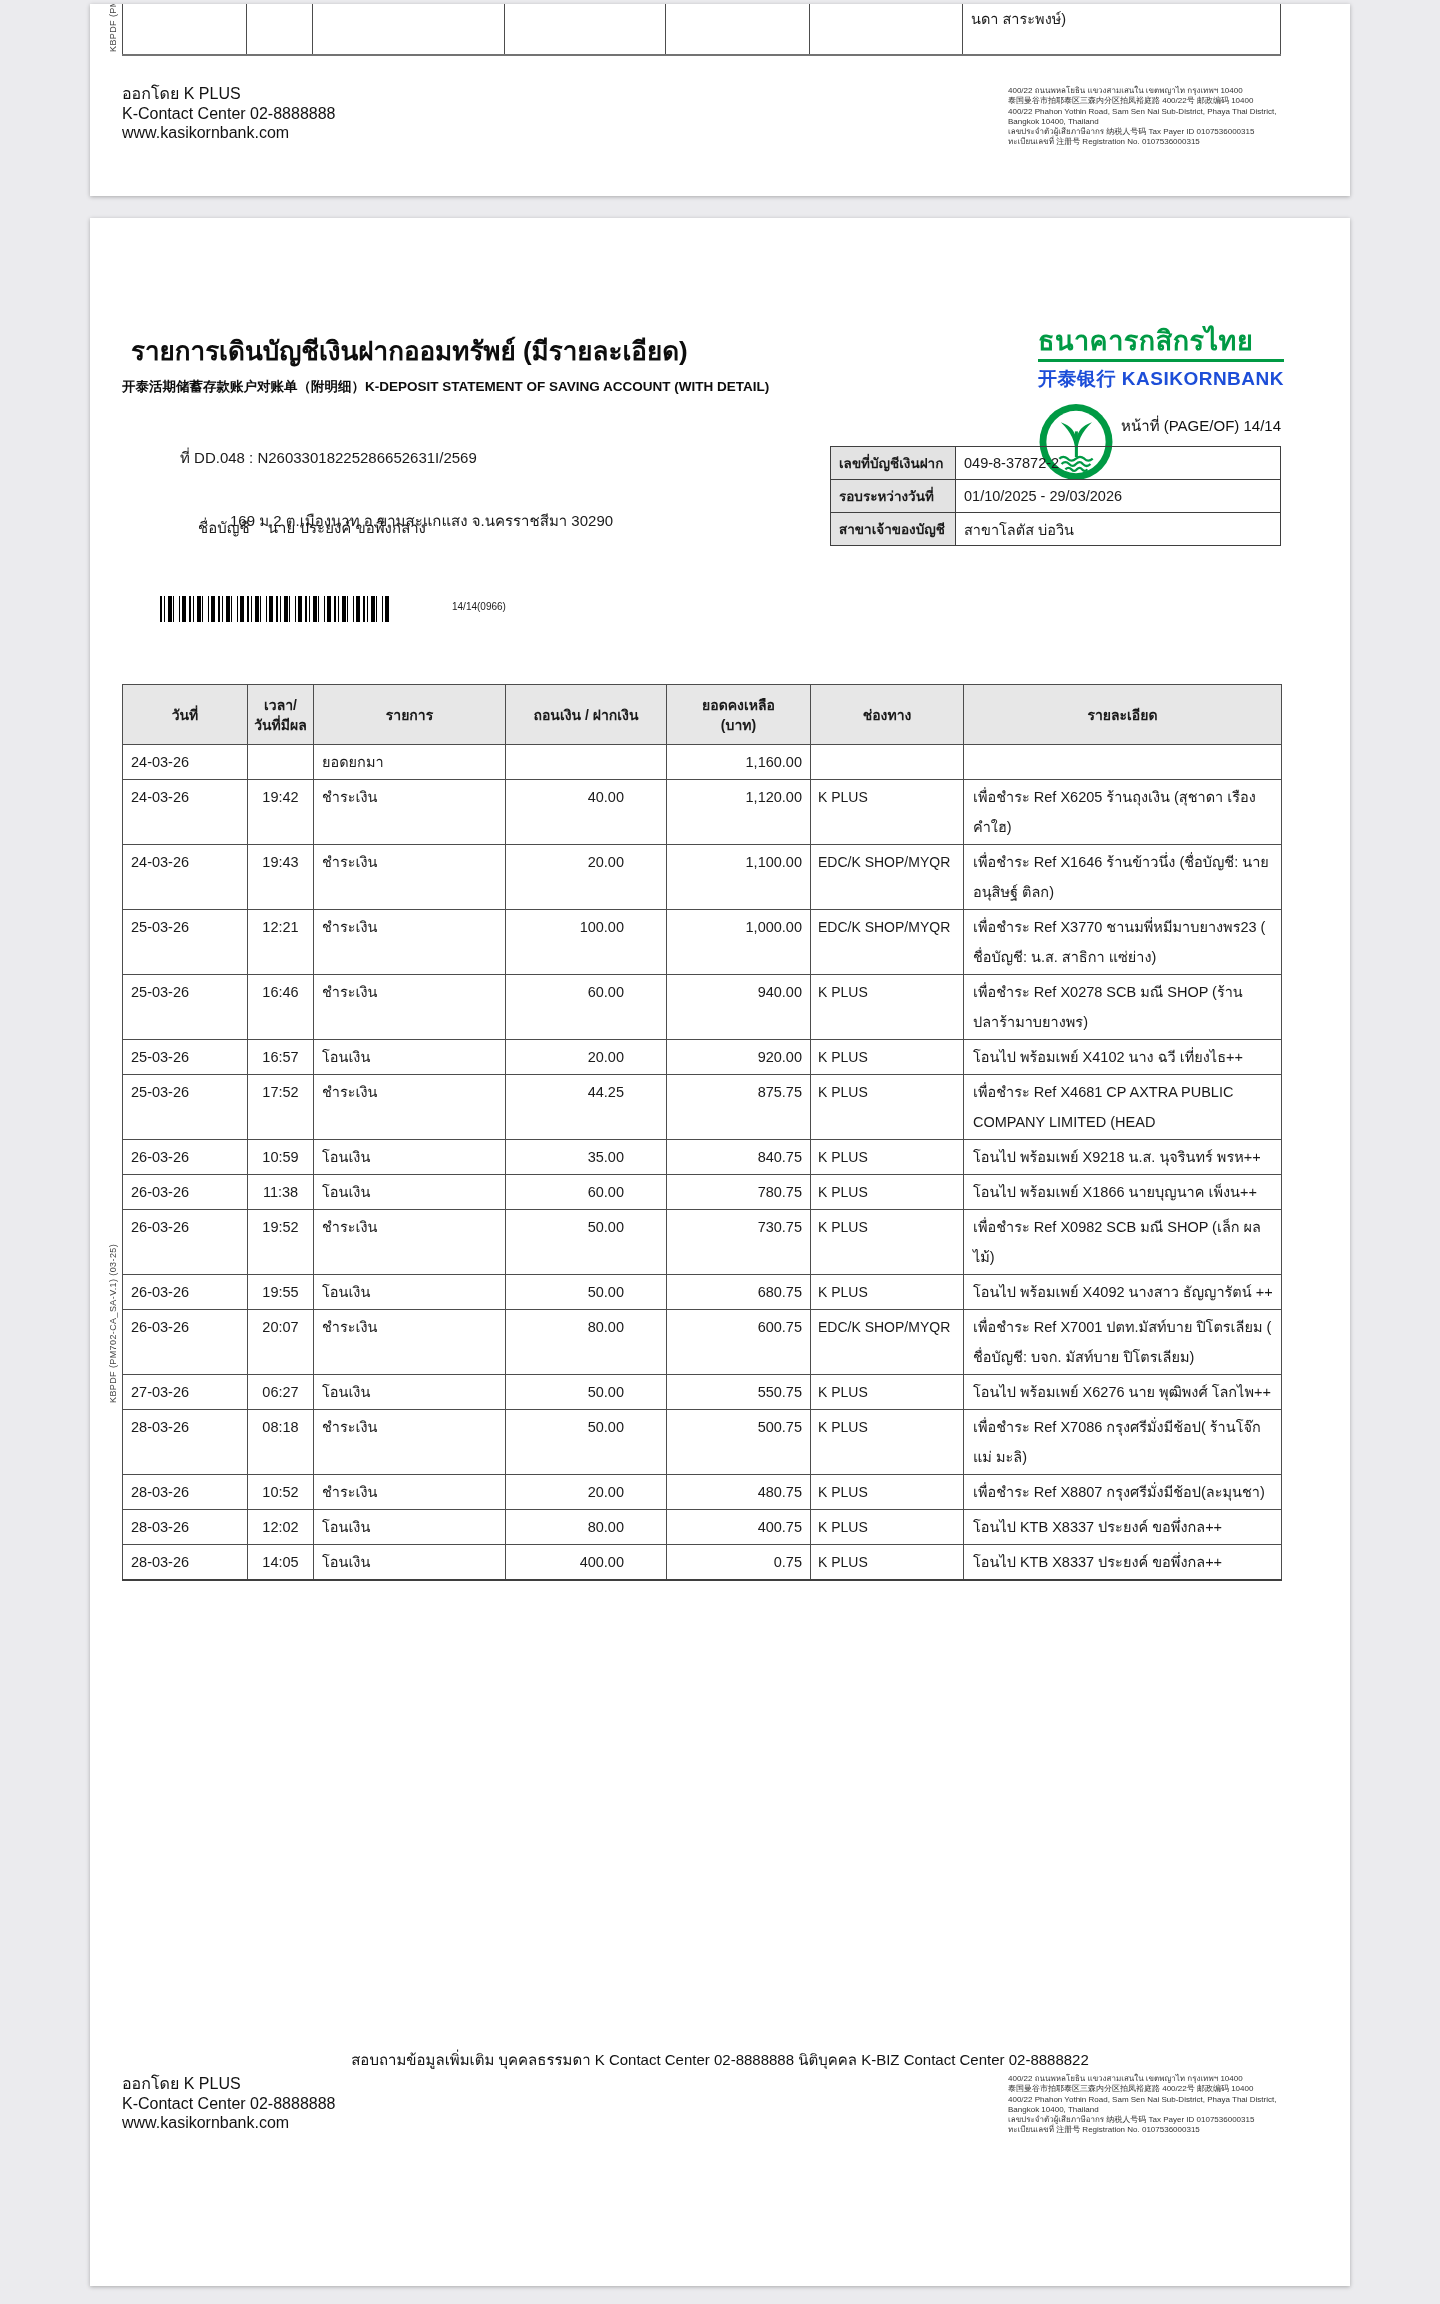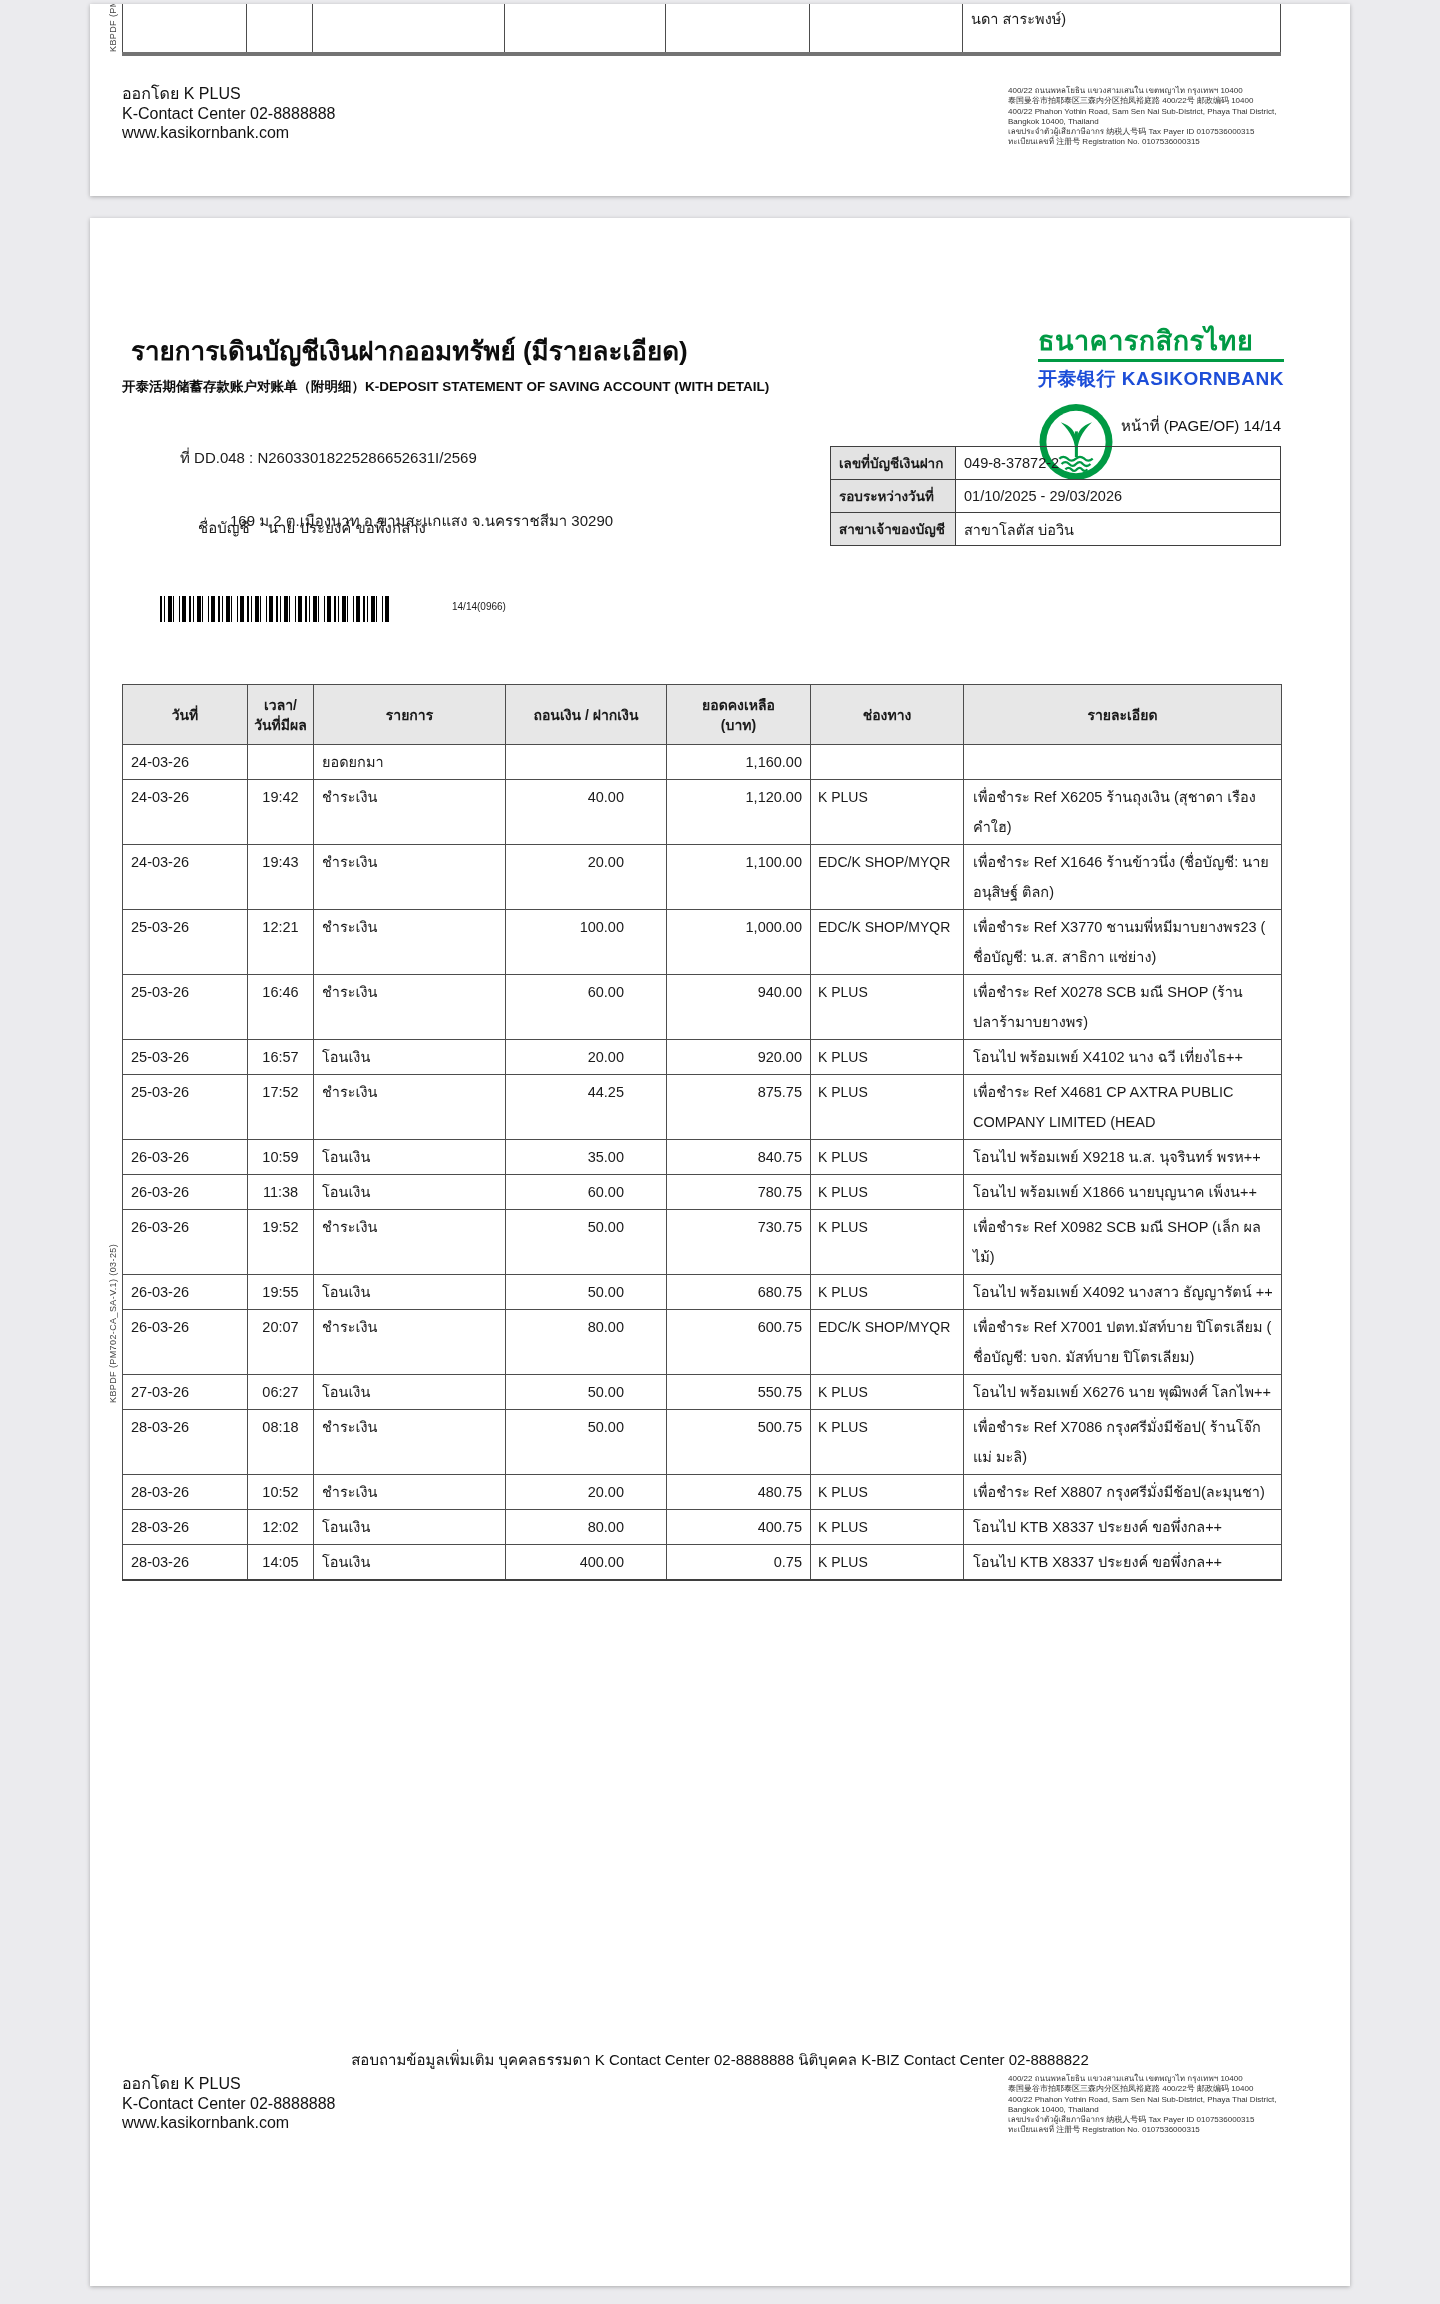--- a/index.html
+++ b/index.html
@@ -14,21 +14,21 @@
   .page {
     position:absolute; left:90px; width:1260px; background:#fff;
     box-shadow:0 1px 4px rgba(0,0,0,.28); overflow:hidden;
   }
   #page-prev { top:4px; height:192px; }
   #page-main { top:218px; height:2068px; }
 
   
   .frag-table { position:absolute; left:32px; top:0; width:1159px; height:52px;
     display:grid; grid-template-columns:125px 66px 192px 161px 144px 153px 318px;
-    border-bottom:4px solid #737373; }
+    border-bottom:2px solid #737373; }
   .frag-cell { border-right:1px solid #4d4d4d; padding:2px 8px; font-size:14.5px; line-height:26px; overflow:hidden;}
   .frag-cell:first-child { border-left:1px solid #4d4d4d; }
 
   .issuer-block { position:absolute; left:32px; font-size:16px; font-weight:500; line-height:19.5px; color:#111; }
   .addr-block { position:absolute; left:918px; width:300px; font-size:8px; line-height:10.3px; color:#333; }
   .side-code { position:absolute; left:18px; transform:rotate(-90deg); transform-origin:0 0;
     font-size:9px; color:#444; letter-spacing:.4px; white-space:nowrap; }
 
   
   .stmt-title { position:absolute; left:32px; top:112px; font-size:26px; font-weight:bold; color:#0d0d0d;margin-left:9px; }

